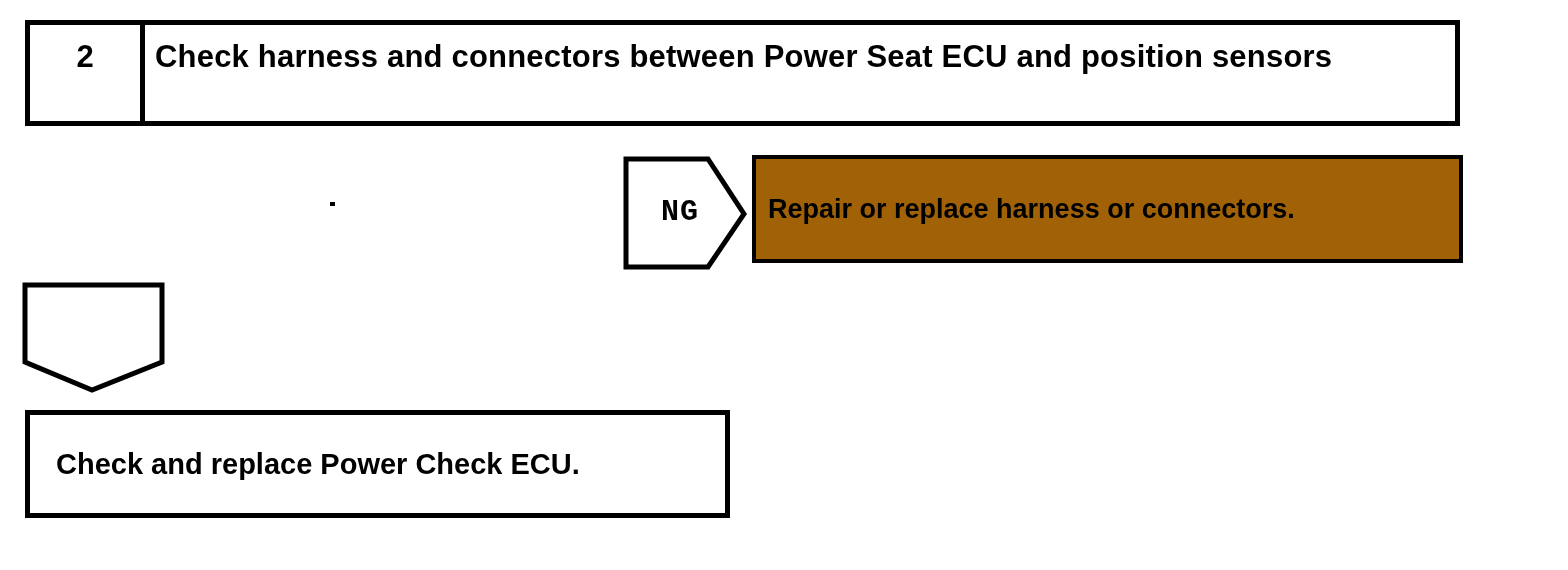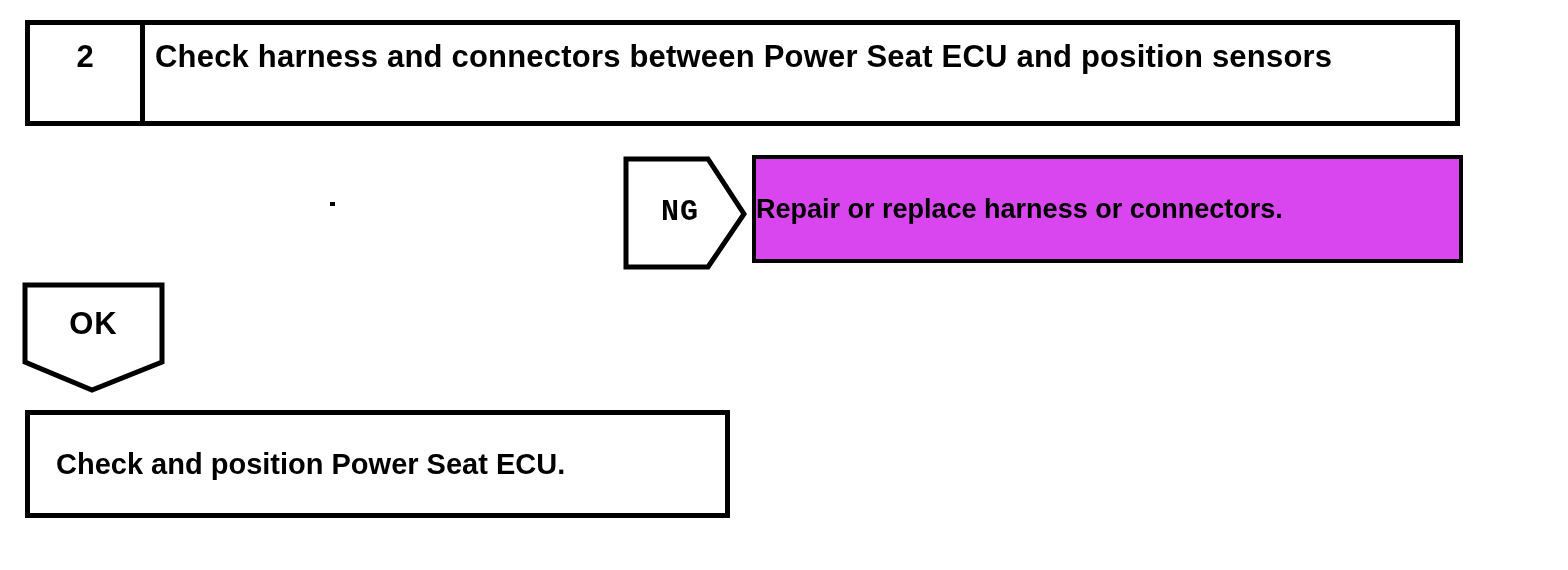--- a/index.html
+++ b/index.html
@@ -59,23 +59,24 @@
   .ok-svg { left: 18px; top: 278px; width: 155px; height: 120px; }
   .ok-label { left: 25px; top: 285px; width: 137px; height: 77px; font-size: 31px; }
 
   
   .ng-action-box {
     left: 752px; top: 155px;
     width: 711px; height: 108px;
     border: 4px solid #000;
     display: flex;
     align-items: center;
+    padding-left: 12px;
     font-size: 27px;
     font-weight: bold;
-    background: #d946ef;
+    background: #a16207;
     white-space: nowrap;
   }
 
   
   .ok-action-box {
     left: 25px; top: 410px;
     width: 705px; height: 108px;
     border: 5px solid #000;
     display: flex;
     align-items: center;
@@ -110,21 +111,20 @@
   </svg>
   <div class="abs connector-label ng-label">NG</div>
 
   <div class="abs ng-action-box">
     <span>Repair or replace harness or connectors.</span>
   </div>
 
   <svg class="abs connector-svg ok-svg" viewBox="0 0 155 120">
     <polygon points="7,7 144,7 144,84 74,112 7,84" fill="#ffffff" stroke="#000000" stroke-width="5" stroke-linejoin="miter"></polygon>
   </svg>
-  <div class="abs connector-label ok-label">OK</div>
 
   <div class="abs ok-action-box">
-    <span>Check and position Power Seat ECU.</span>
+    <span>Check and replace Power Check ECU.</span>
   </div>
 
   <div class="abs artifact-dot"></div>
 
 </div>
 
 </body></html>

